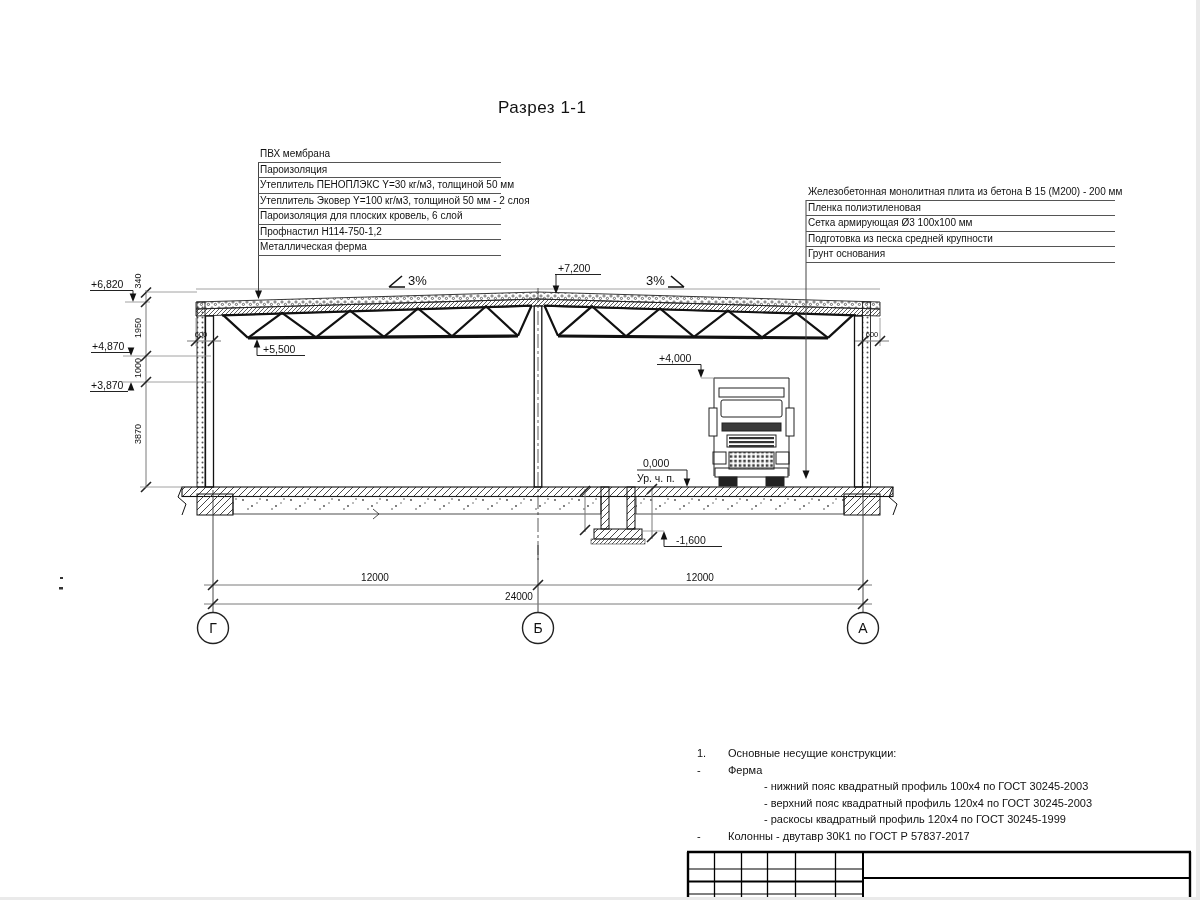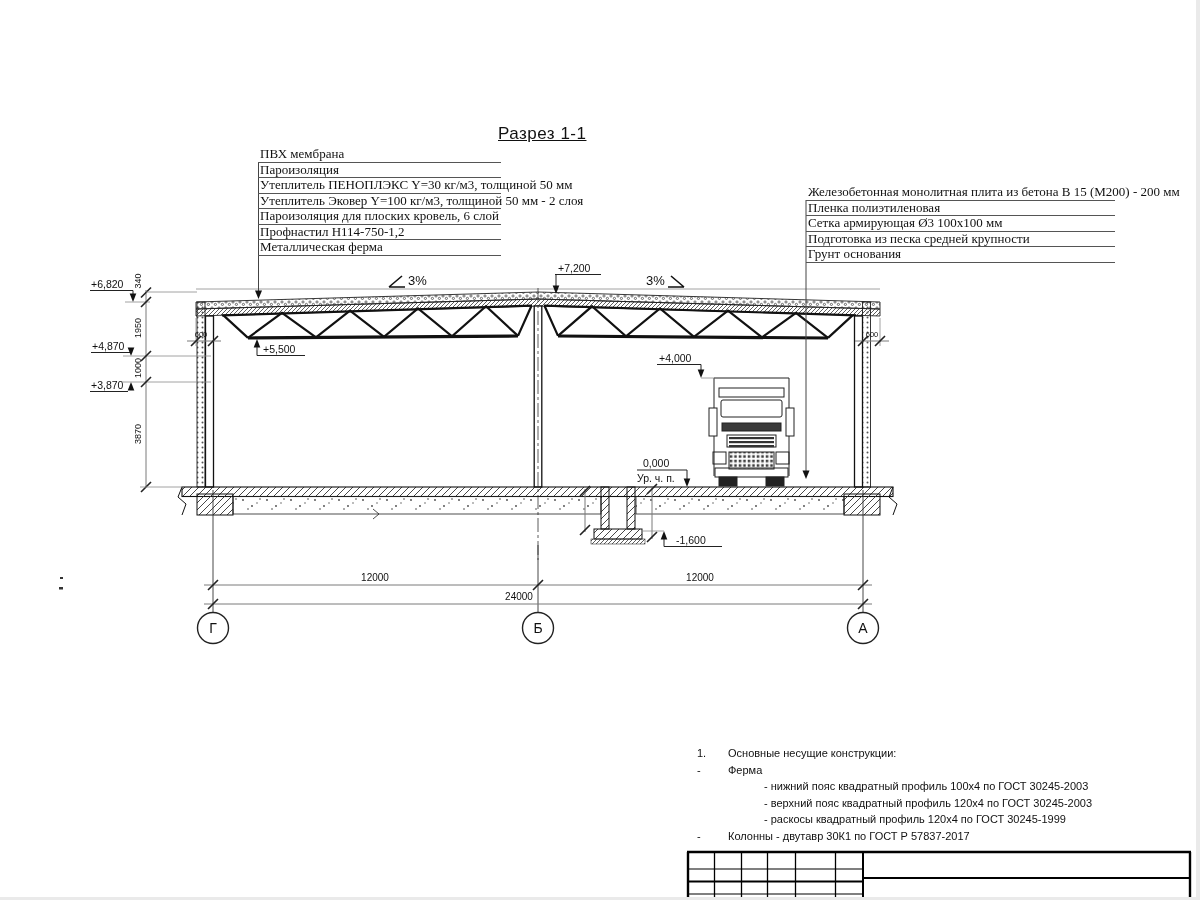--- a/index.html
+++ b/index.html
@@ -7,22 +7,22 @@
               font-family:"Liberation Sans", sans-serif; color:#111; }
   .abs { position:absolute; }
   #sheet { position:relative; width:1200px; height:900px; background:#fff; }
   #linework { position:absolute; left:0; top:0; }
   .tx { font-family:"Liberation Sans", sans-serif; fill:#111; }
   .tk { stroke:#222; stroke-width:1.6; }
   .dim { stroke:#7a7a7a; stroke-width:1; }
   .ext { stroke:#8a8a8a; stroke-width:0.8; }
   .pg-title { font-size:17px; color:#111; letter-spacing:0.5px; }
   .co-list { position:absolute; }
-  .co-item { border-bottom:1px solid #555; font-size:13px; line-height:14.6px;
-             height:15.5px; white-space:nowrap; padding-left:2px; color:#111;font-family:Liberation Serif, serif; }
+  .co-item { border-bottom:1px solid #555; font-size:10px; line-height:14.6px;
+             height:15.5px; white-space:nowrap; padding-left:2px; color:#111; }
   .co-left  .co-item { width:243px; }
   .co-right .co-item { width:309px; }
   .notes { position:absolute; left:697px; top:745px; width:470px; font-size:11px;
            line-height:16.6px; color:#111; }
   .note-row { display:flex; }
   .note-marker { width:31px; flex:0 0 31px; }
   .note-sub { padding-left:67px; white-space:nowrap; }
   .edge-r { position:absolute; right:0; top:0; width:4px; height:900px; background:#eaeaea; }
   .edge-b { position:absolute; left:0; bottom:0; width:1200px; height:3px; background:#eaeaea; }
 </style>
@@ -258,21 +258,21 @@
       <line x1="795.5" y1="852" x2="795.5" y2="900" stroke-width="1.3"></line>
       <line x1="835.5" y1="852" x2="835.5" y2="900" stroke-width="1.3"></line>
       <line x1="863" y1="852" x2="863" y2="900" stroke-width="2"></line>
       <line x1="688" y1="869" x2="863" y2="869" stroke-width="1.2"></line>
       <line x1="688" y1="881.5" x2="863" y2="881.5" stroke-width="2"></line>
       <line x1="688" y1="894" x2="863" y2="894" stroke-width="1.2"></line>
       <line x1="863" y1="878" x2="1190" y2="878" stroke-width="2"></line>
     </g>
   </svg>
 
-  <div class="abs pg-title" style="left:498px; top:124px;text-decoration:underline;">Разрез 1-1</div>
+  <div class="abs pg-title" style="left:498px; top:98px;">Разрез 1-1</div>
 
   <div class="co-list co-left" style="left:258px; top:147px;">
     <div class="co-item">ПВХ мембрана</div>
     <div class="co-item">Пароизоляция</div>
     <div class="co-item">Утеплитель ПЕНОПЛЭКС Y=30 кг/м3, толщиной 50 мм</div>
     <div class="co-item">Утеплитель Эковер Y=100 кг/м3, толщиной 50 мм - 2 слоя</div>
     <div class="co-item">Пароизоляция для плоских кровель, 6 слой</div>
     <div class="co-item">Профнастил Н114-750-1,2</div>
     <div class="co-item">Металлическая ферма</div>
   </div>

